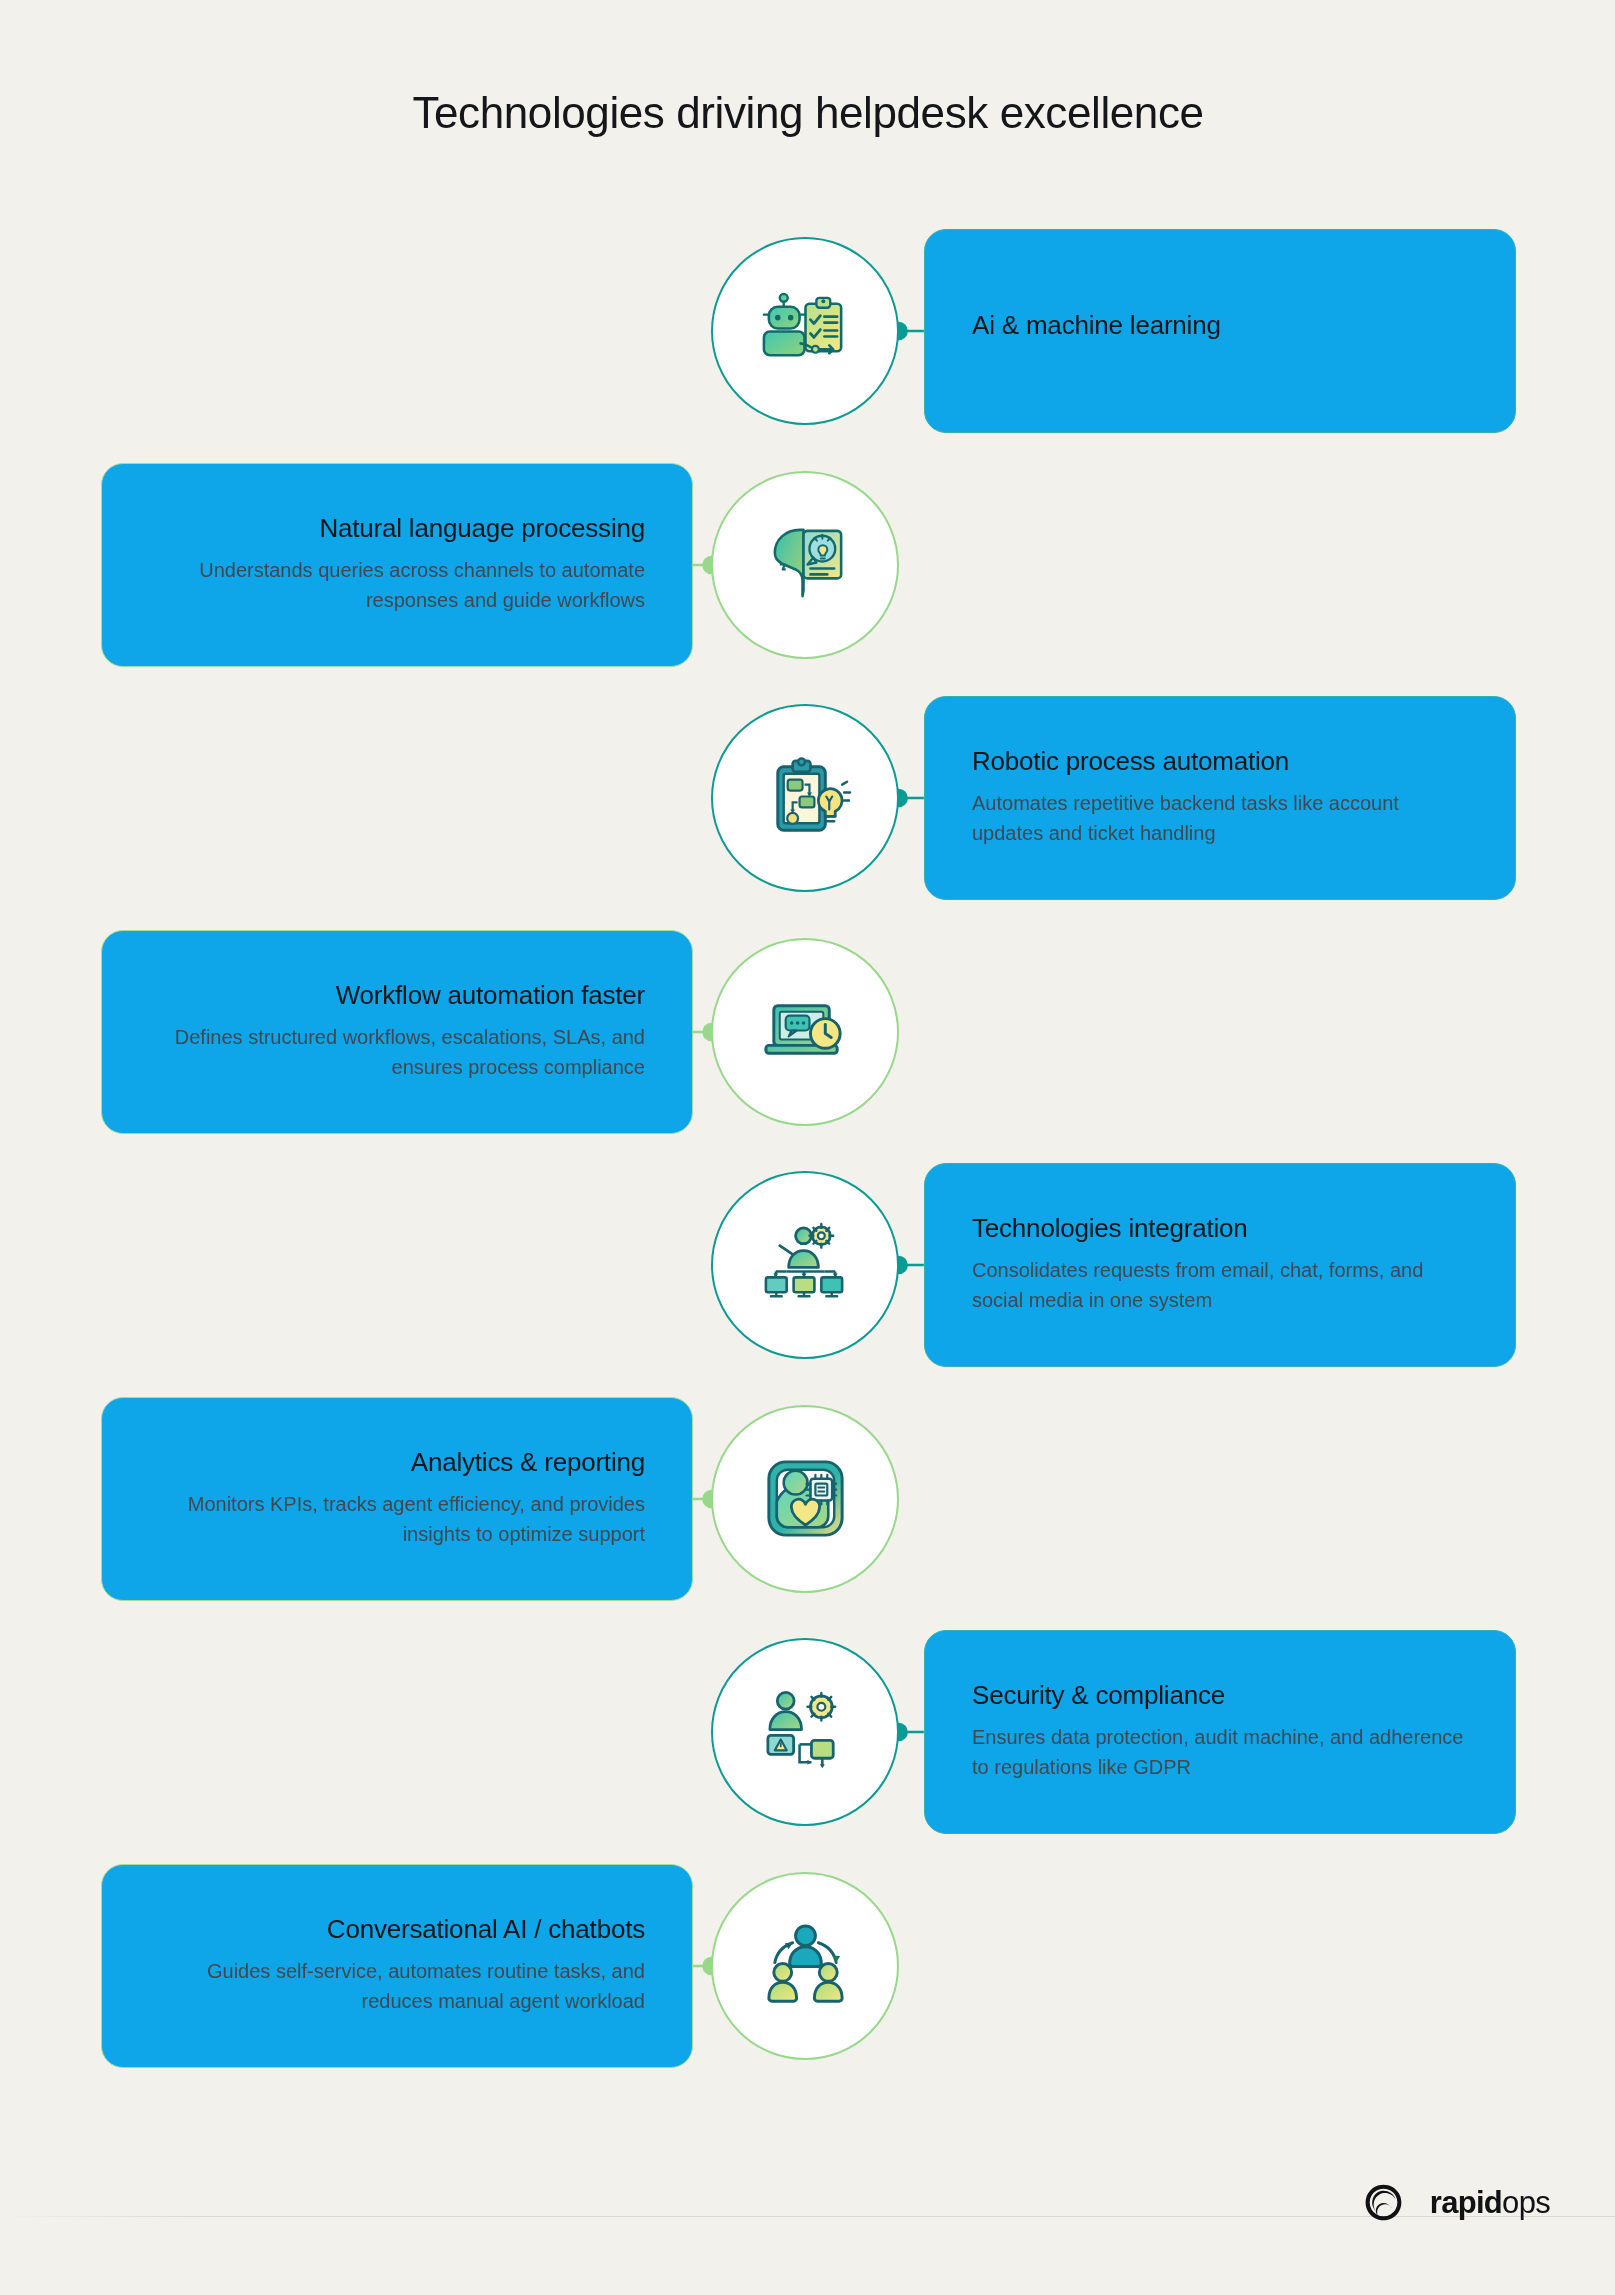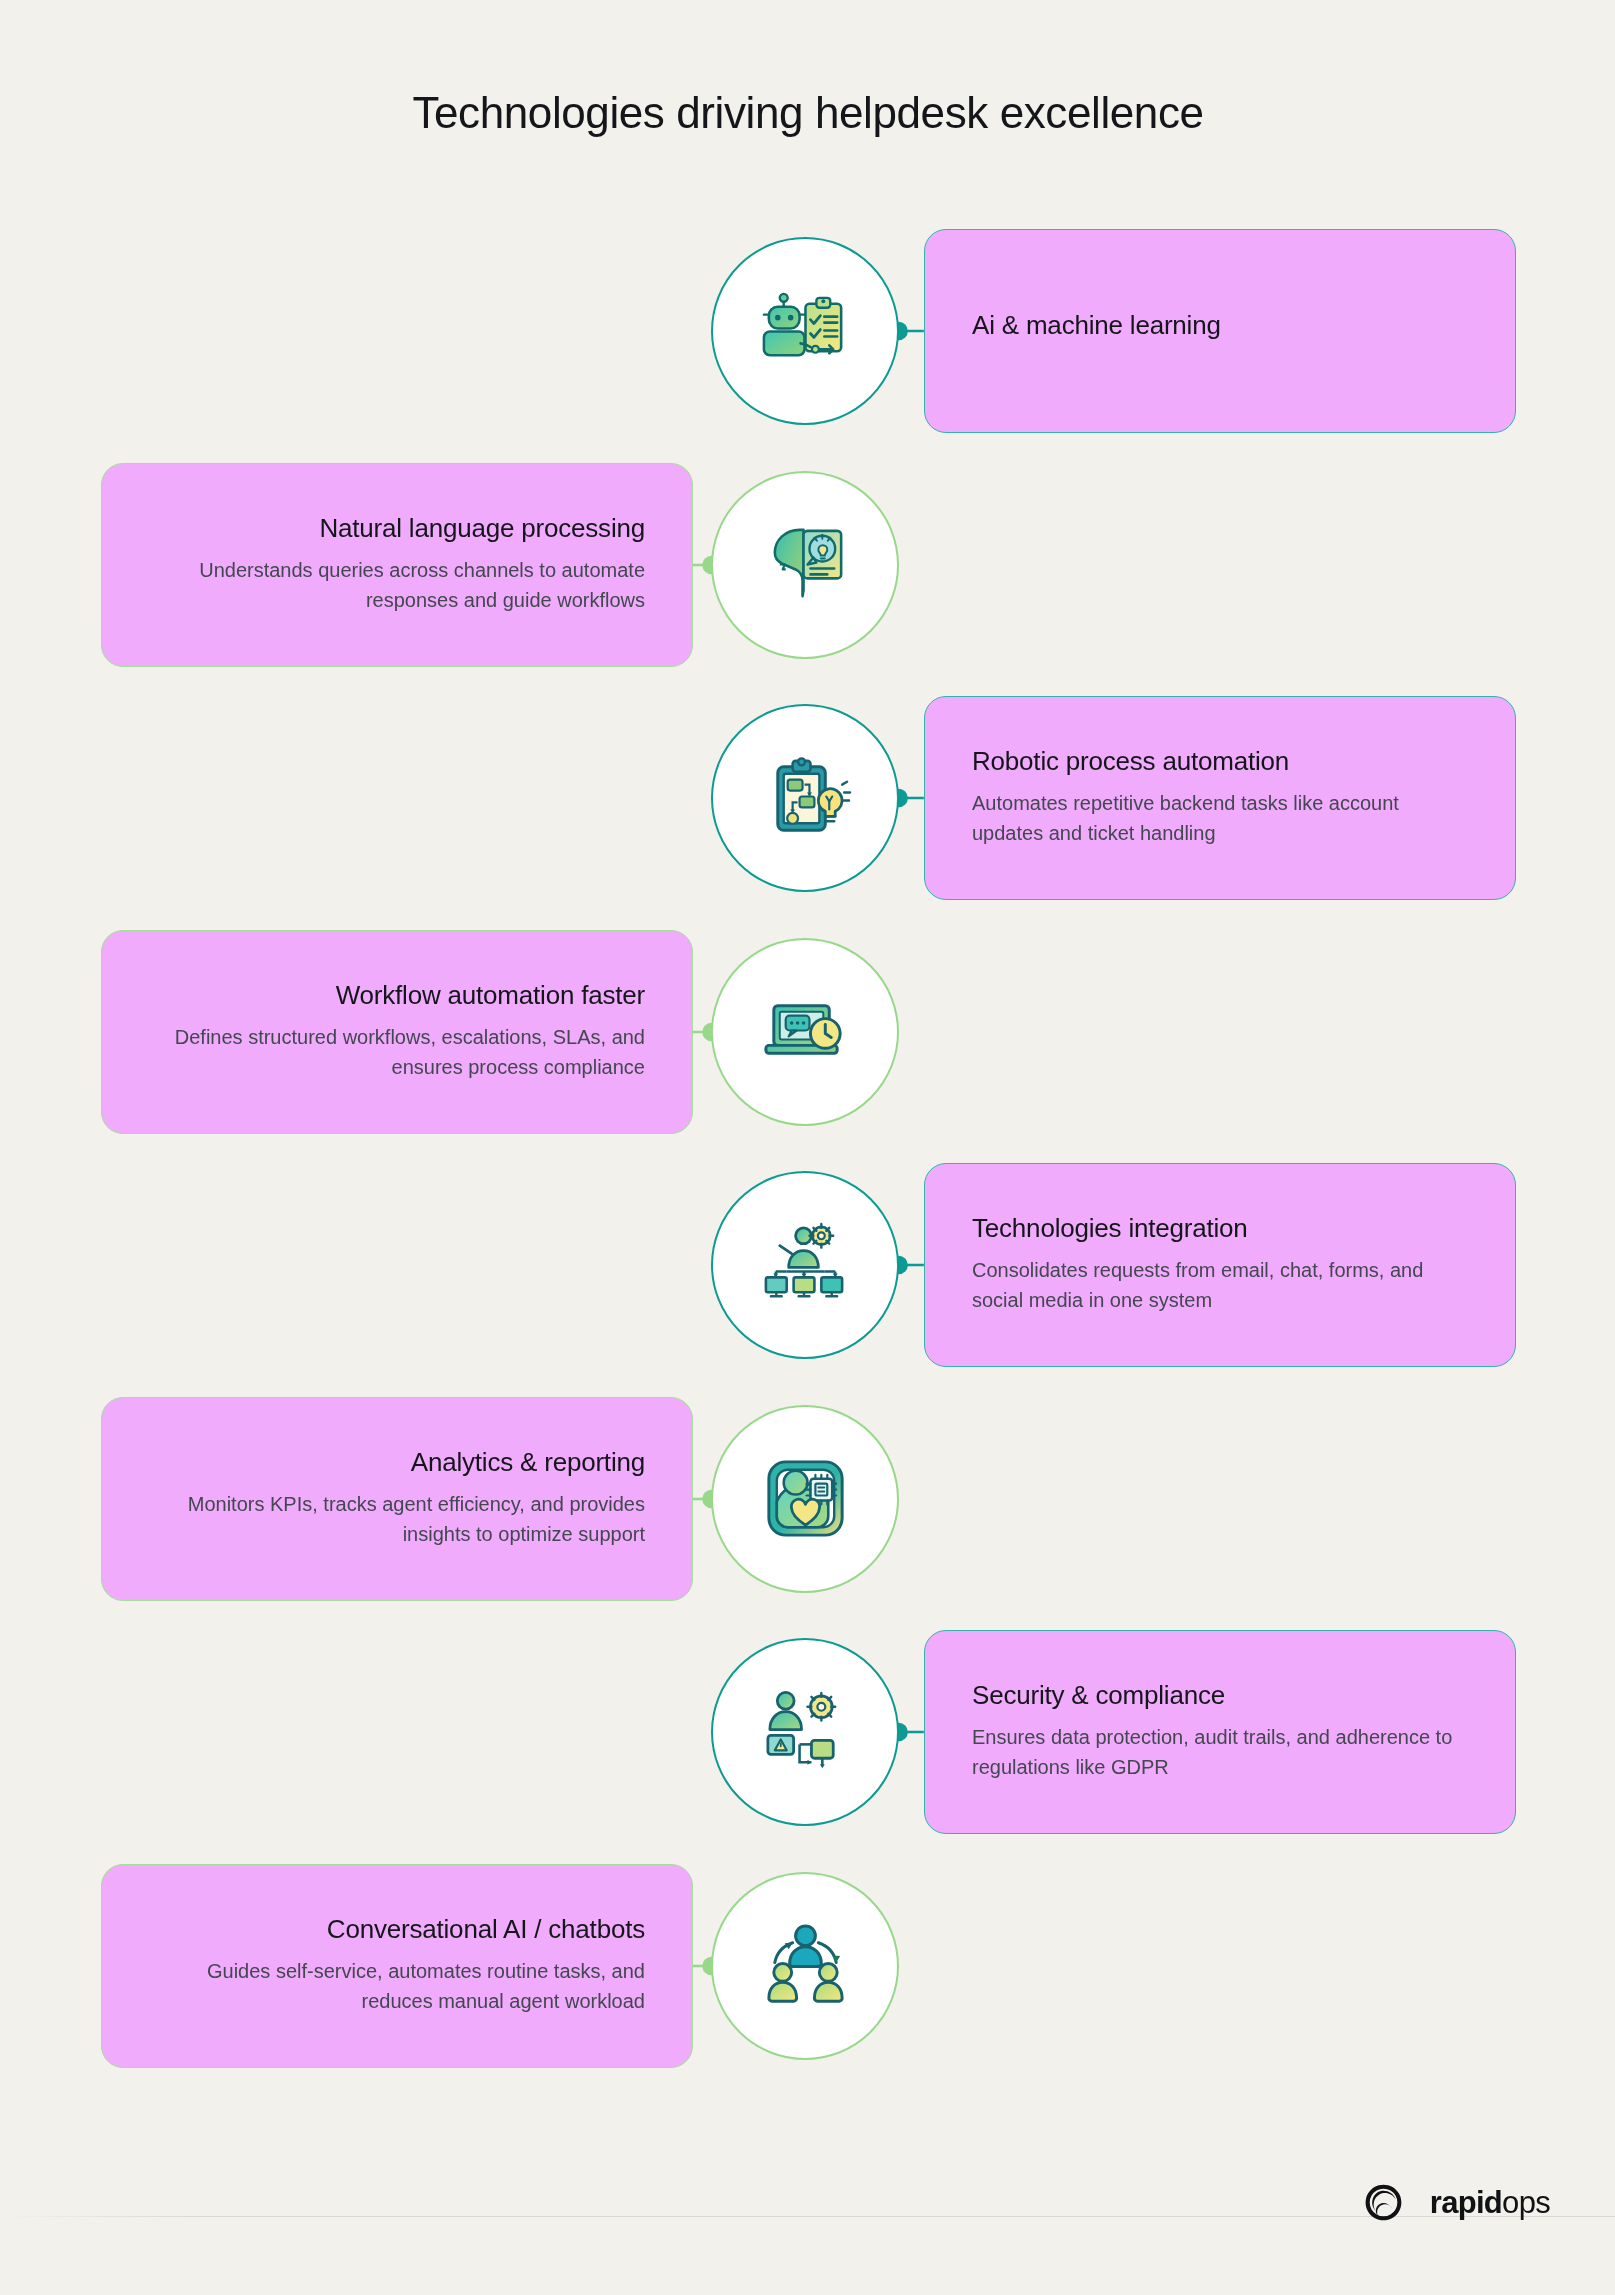--- a/index.html
+++ b/index.html
@@ -64,21 +64,21 @@
 
   
   .connector { position: absolute; top: 0; left: 0; width: 1616px; height: 204px; z-index: 1; pointer-events: none; }
 
   
   .card {
     position: absolute;
     top: 0;
     width: 592px;
     height: 204px;
-    background: #f0abfc;
+    background: #0ea5e9;
     border-radius: 22px;
     border: 1.3px solid #36b2ad;
     display: flex;
     flex-direction: column;
     justify-content: center;
     padding: 0 47px;
     z-index: 2;
   }
   .row.teal .card { left: 924px; text-align: left; align-items: flex-start; }
   .row.green .card { left: 101px; text-align: right; align-items: flex-end; border-color: #a5dd9b; }
@@ -361,21 +361,21 @@
           <rect x="56" y="58" width="22" height="18" rx="3" fill="#b8dd82" stroke="#17626e" stroke-width="2.8"></rect>
           <path d="M44 62 h12" stroke="#17626e" stroke-width="2.6" fill="none"></path>
           <path d="M44 62 v18 h12" stroke="#17626e" stroke-width="2.6" fill="none"></path>
           <path d="M56 80 l-4 -2.5 v5 z" fill="#17626e"></path>
           <path d="M67 76 v8" stroke="#17626e" stroke-width="2.6"></path>
           <path d="M67 86 l-2.5 -4 h5 z" fill="#17626e"></path>
         </svg>
       </div>
       <div class="card">
         <div class="card-title">Security &amp; compliance</div>
-        <div class="card-desc">Ensures data protection, audit trails, and adherence to regulations like GDPR</div>
+        <div class="card-desc">Ensures data protection, audit machine, and adherence to regulations like GDPR</div>
       </div>
     </div>
 
     <div class="row green">
       <svg class="connector" viewBox="0 0 1920 243">
         <path d="M823 121.5 H845" stroke="#98d88a" stroke-width="3" fill="none"></path>
         <circle cx="845" cy="121.5" r="11" fill="#98d88a"></circle>
       </svg>
       <div class="circle">
         <svg viewBox="0 0 100 100">

